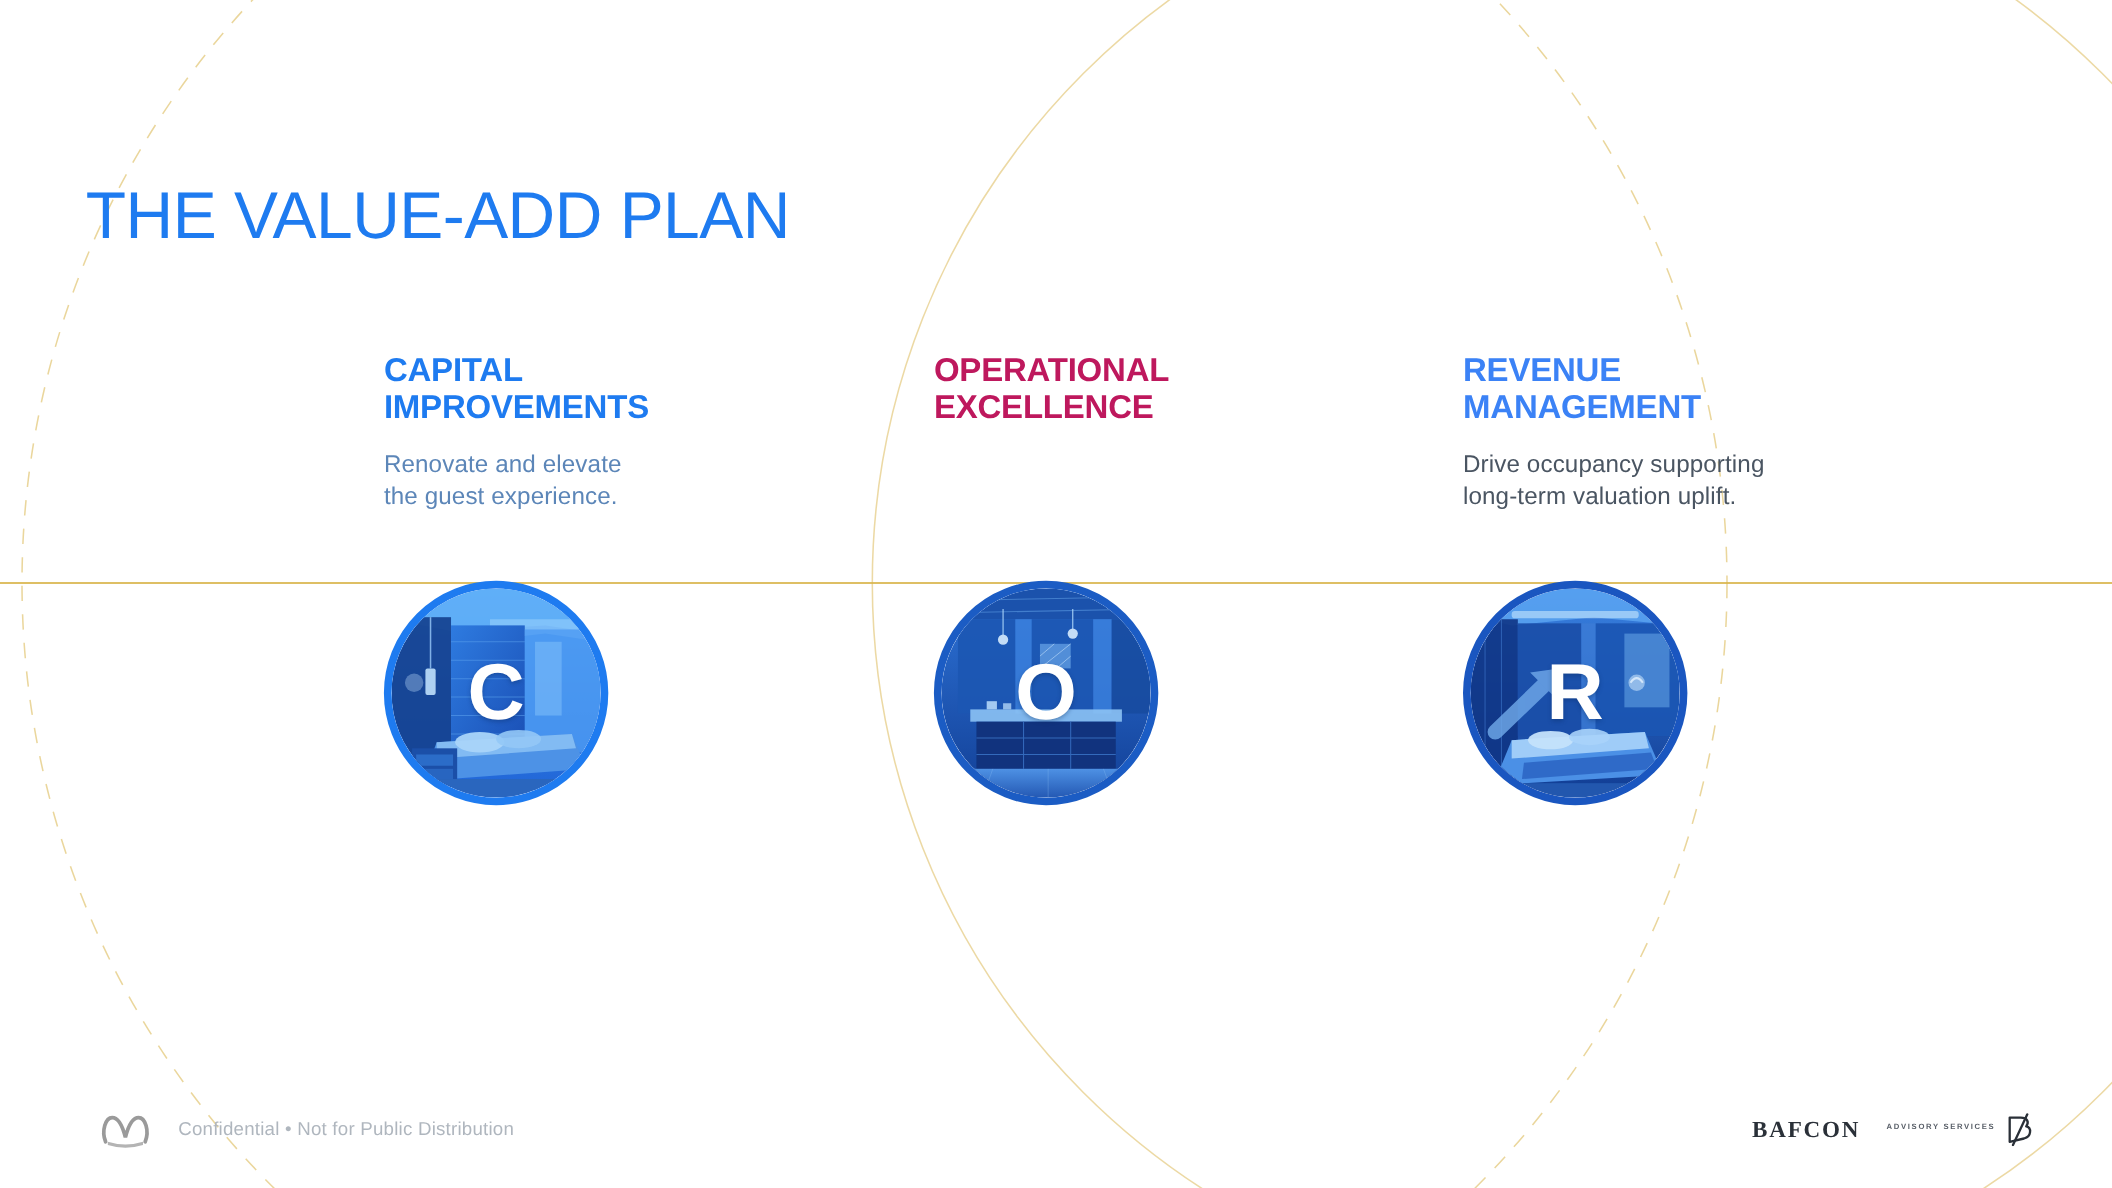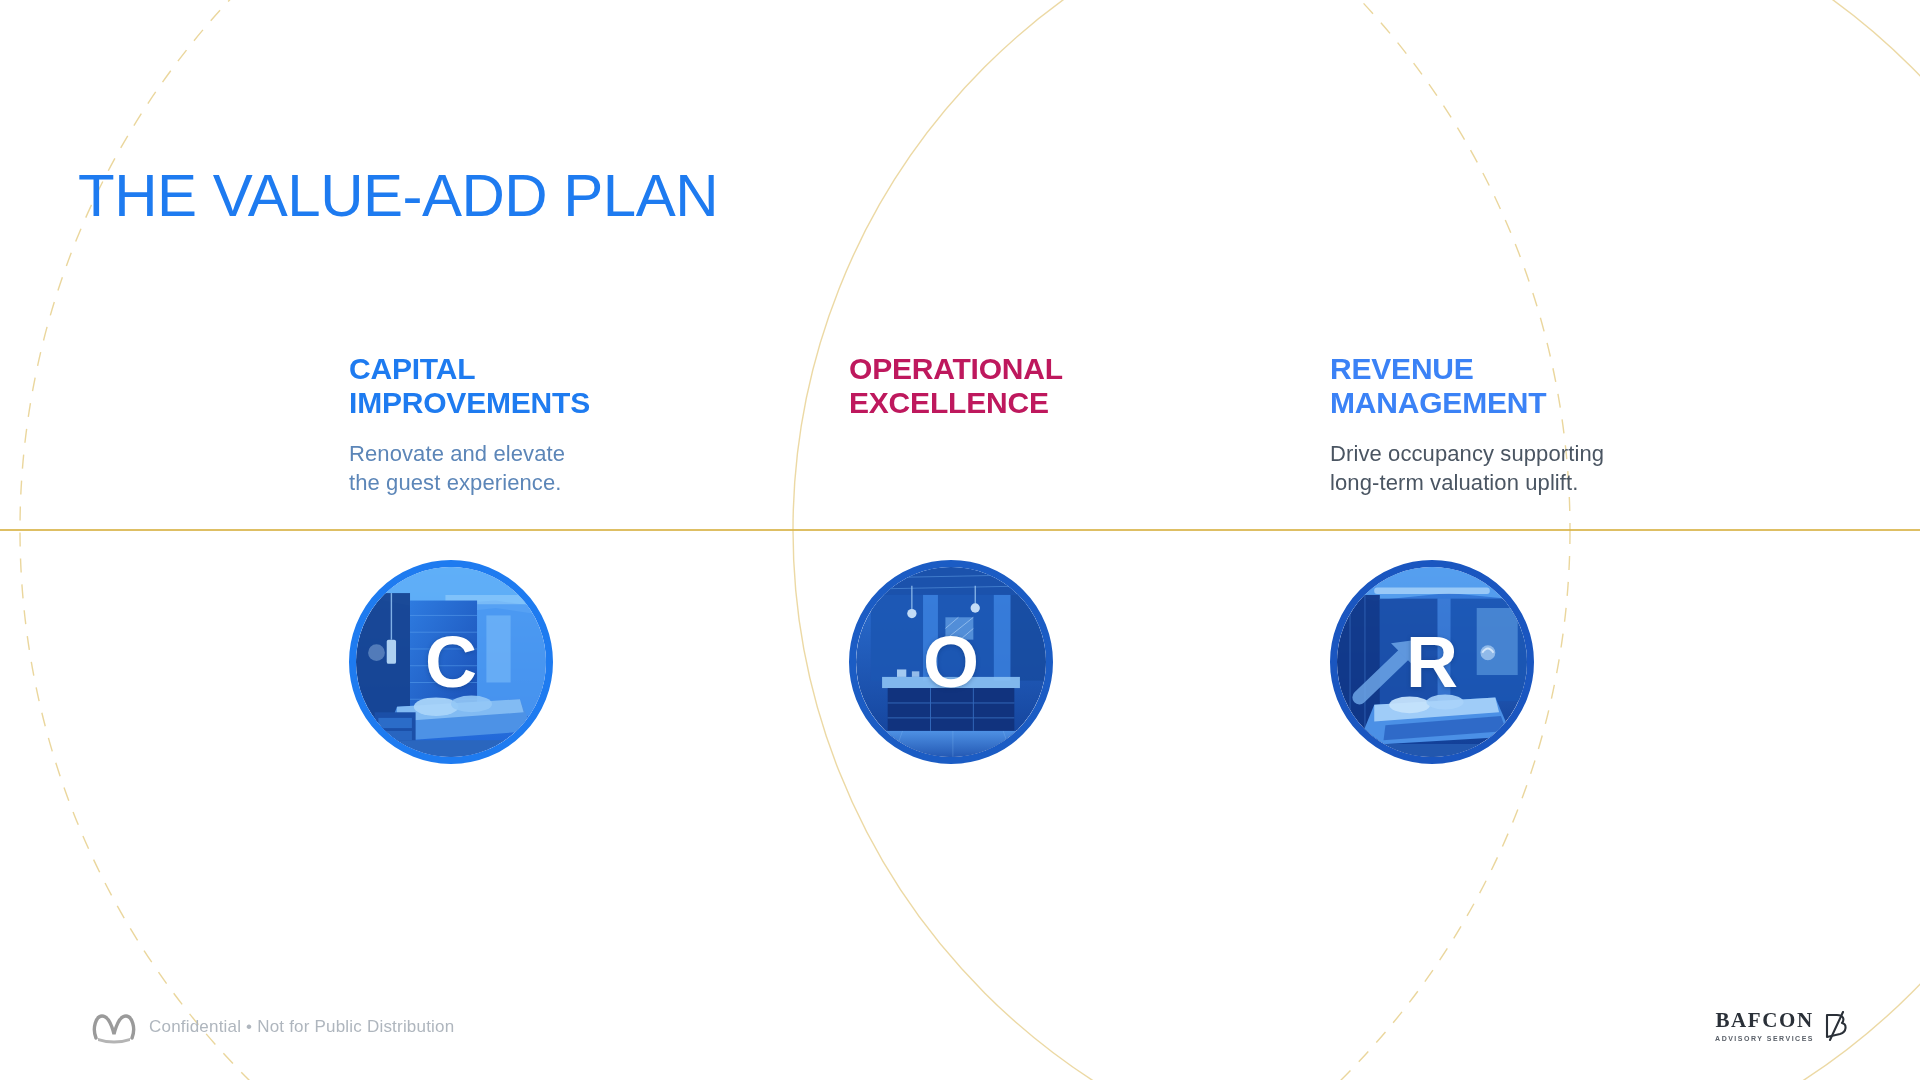--- a/index.html
+++ b/index.html
@@ -37,21 +37,20 @@
     line-height: 1;
   }
 
   
   #columns {
     position: absolute;
     left: 0;
     top: 320px;
     width: 1604px;
     height: 500px;
-    margin-top: 32px;
   }
   .column {
     position: absolute;
     top: 0;
     width: 360px;
   }
   .col-0 { left: 349px; }
   .col-1 { left: 849px; }
   .col-2 { left: 1330px; }
 
@@ -114,44 +113,45 @@
     text-shadow: 0 1px 4px rgba(10,40,90,0.35);
   }
 
   
   #footer-left {
     position: absolute;
     left: 90px;
     bottom: 36px;
     display: flex;
     align-items: center;
-    gap: 11px;
+    gap: 24px;
   }
   #footer-note {
     font-size: 17px;
     font-weight: 400;
     color: #AFB6BE;
     letter-spacing: 0.2px;
     white-space: nowrap;
   }
   #crown-mark { width: 48px; height: 34px; display: block; }
 
   #footer-logo {
     position: absolute;
     right: 70px;
     bottom: 38px;
     display: flex;
     align-items: center;
     gap: 8px;
   }
   #logo-text-wrap {
     display: flex;
-    flex-direction: column;
-    align-items: center;
+    flex-direction: row;
+    align-items: flex-start;
     line-height: 1;
+    gap: 24px;
   }
   #logo-wordmark {
     font-family: "Liberation Serif", serif;
     font-size: 21px;
     font-weight: 700;
     letter-spacing: 1.6px;
     color: #2A3038;
   }
   #logo-tagline {
     font-size: 7px;

